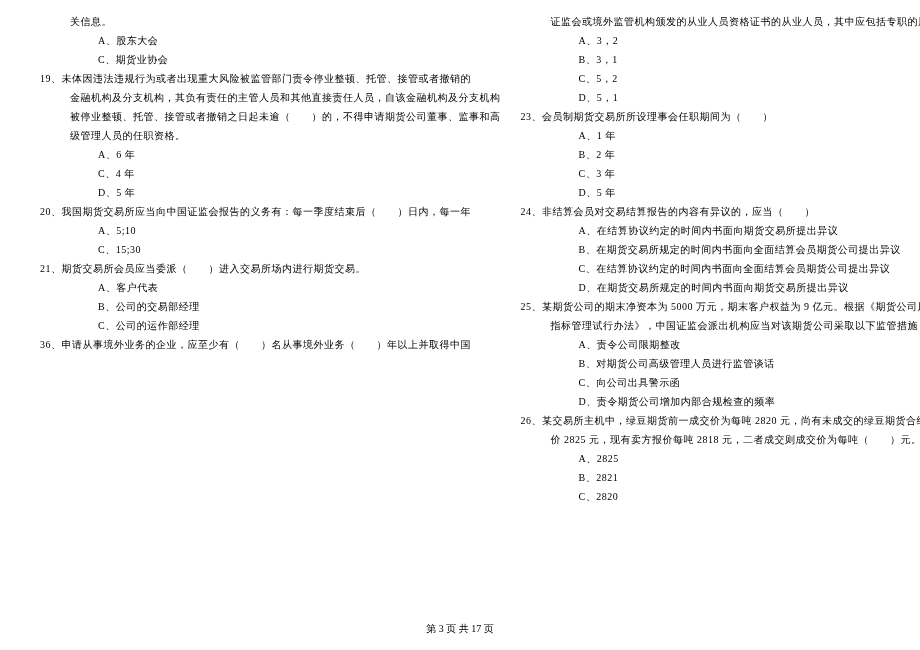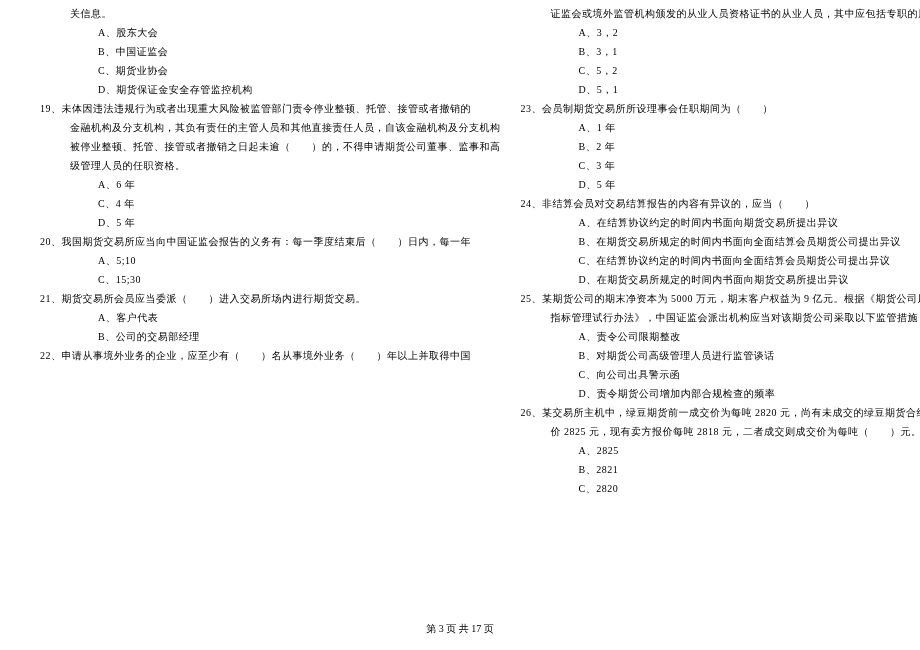--- a/index.html
+++ b/index.html
@@ -13,21 +13,21 @@
       line-height: 1.9;
       position: relative;
       padding: 0 40px;
     }
     .content {
       display: flex;
       gap: 20px;
     }
     .col {
       flex: 1;
-      padding-top: 4px;
+      padding-top: 12px;
     }
     .line {
       white-space: nowrap;
       letter-spacing: 0.5px;
     }
     .indent-1 { padding-left: 30px; }
     .indent-2 { padding-left: 58px; }
     .footer {
       position: absolute;
       bottom: 12px;
@@ -37,37 +37,36 @@
       font-size: 10px;
     }
   </style>
 </head>
 <body>
 
 <div class="content">
   <div class="col">
     <div class="line indent-1">关信息。</div>
     <div class="line indent-2">A、股东大会</div>
-    <div class="line indent-2">B、中国证监会</div>
     <div class="line indent-2">C、期货业协会</div>
-    <div class="line indent-2">D、期货保证金安全存管监控机构</div>
     <div class="line">19、未体因违法违规行为或者出现重大风险被监管部门责令停业整顿、托管、接管或者撤销的</div>
     <div class="line indent-1">金融机构及分支机构，其负有责任的主管人员和其他直接责任人员，自该金融机构及分支机构</div>
     <div class="line indent-1">被停业整顿、托管、接管或者撤销之日起未逾（　　）的，不得申请期货公司董事、监事和高</div>
     <div class="line indent-1">级管理人员的任职资格。</div>
     <div class="line indent-2">A、6 年</div>
     <div class="line indent-2">C、4 年</div>
     <div class="line indent-2">D、5 年</div>
     <div class="line">20、我国期货交易所应当向中国证监会报告的义务有：每一季度结束后（　　）日内，每一年</div>
     <div class="line indent-2">A、5;10</div>
     <div class="line indent-2">C、15;30</div>
     <div class="line">21、期货交易所会员应当委派（　　）进入交易所场内进行期货交易。</div>
     <div class="line indent-2">A、客户代表</div>
     <div class="line indent-2">B、公司的交易部经理</div>
-    <div class="line">22、申请从事境外业务的企业，应至少有（　　）名从事境外业务（　　）年以上并取得中国</div>
+    <div class="line indent-2">C、公司的运作部经理</div>
+    <div class="line">36、申请从事境外业务的企业，应至少有（　　）名从事境外业务（　　）年以上并取得中国</div>
   </div>
 
   <div class="col">
     <div class="line indent-1">证监会或境外监管机构颁发的从业人员资格证书的从业人员，其中应包括专职的风险管理人员。</div>
     <div class="line indent-2">A、3，2</div>
     <div class="line indent-2">B、3，1</div>
     <div class="line indent-2">C、5，2</div>
     <div class="line indent-2">D、5，1</div>
     <div class="line">23、会员制期货交易所所设理事会任职期间为（　　）</div>
     <div class="line indent-2">A、1 年</div>

